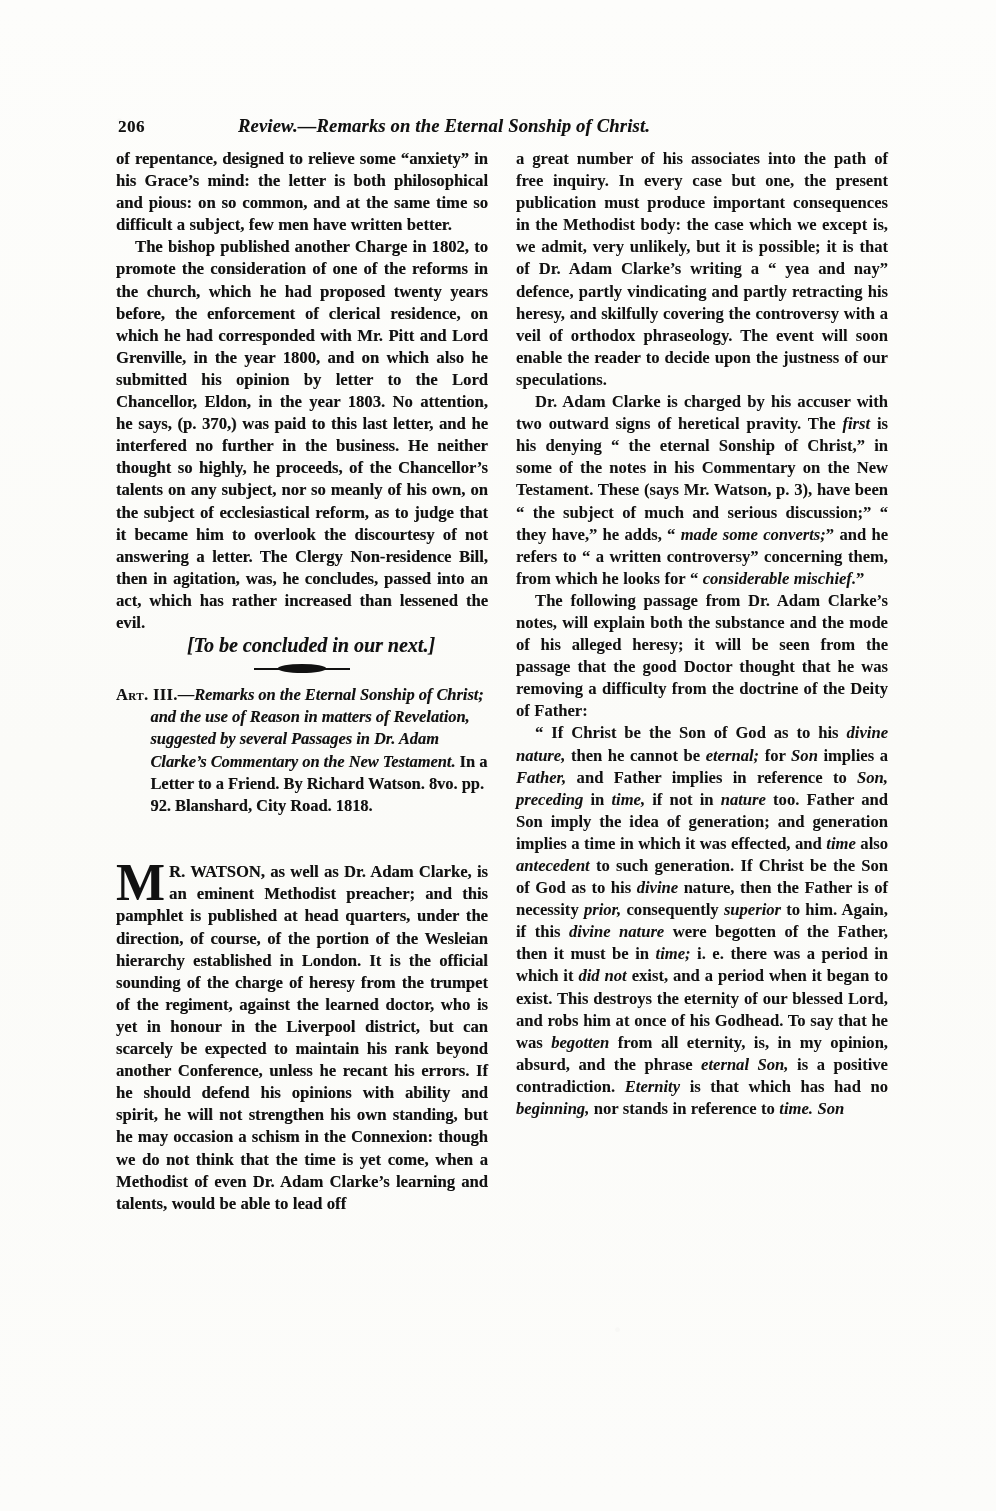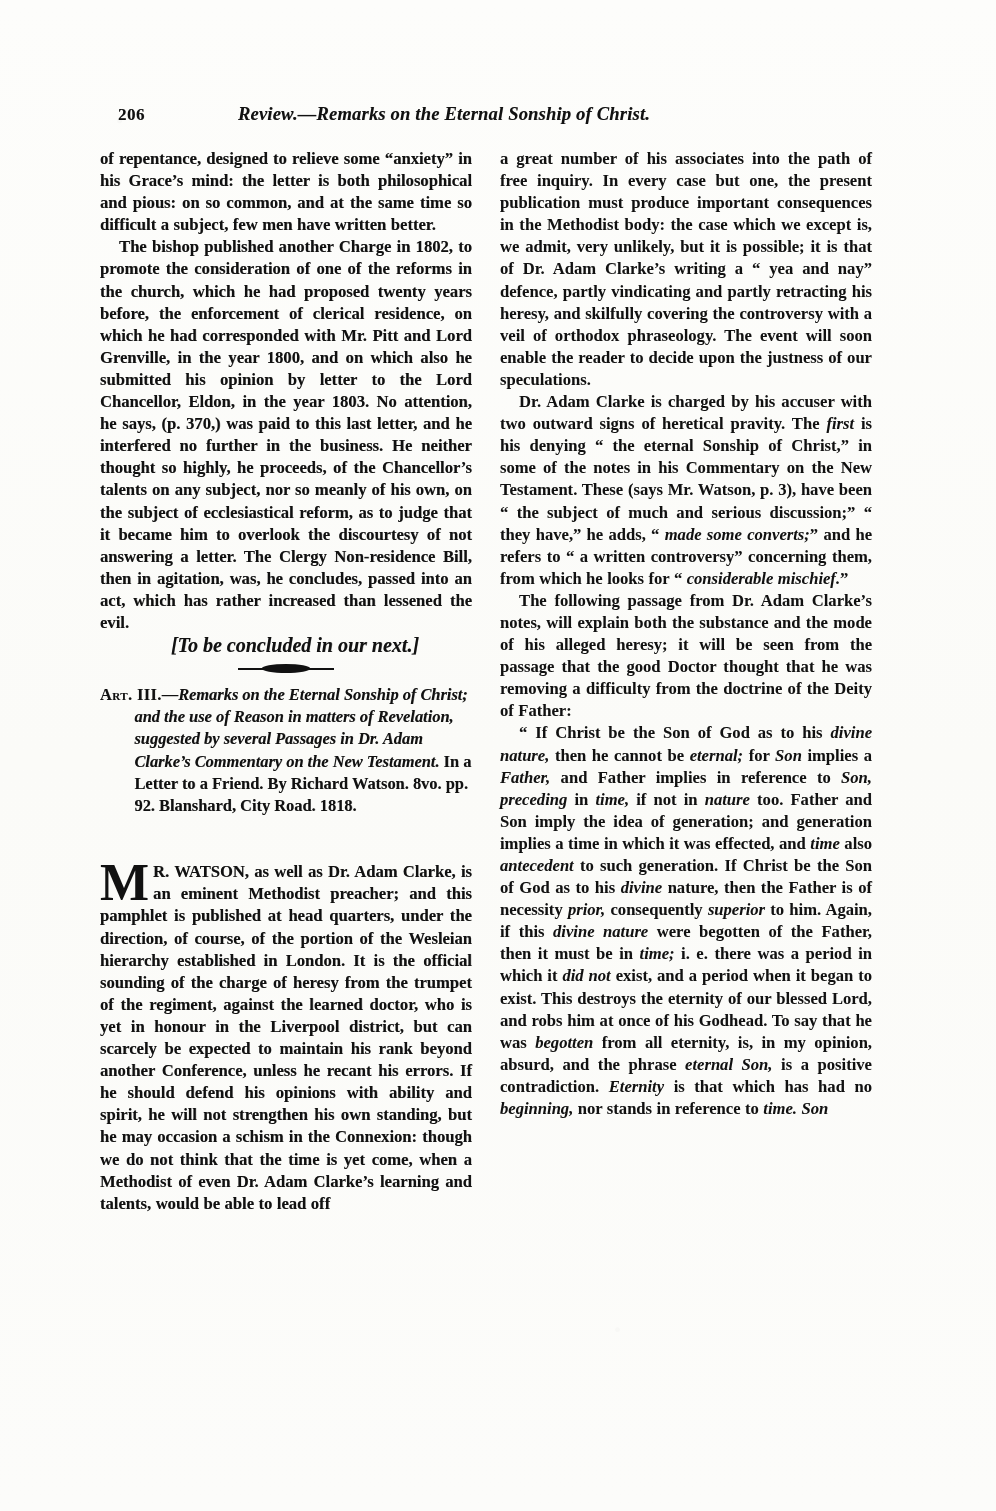--- a/index.html
+++ b/index.html
@@ -15,36 +15,36 @@
   .page {
     position:absolute; inset:0;
     background:
       radial-gradient(circle at 12% 8%, rgba(0,0,0,0.018) 0 2px, transparent 3px),
       radial-gradient(circle at 78% 22%, rgba(0,0,0,0.015) 0 2px, transparent 3px),
       radial-gradient(circle at 46% 62%, rgba(0,0,0,0.012) 0 2px, transparent 3px),
       radial-gradient(circle at 62% 88%, rgba(0,0,0,0.015) 0 2px, transparent 3px),
       linear-gradient(180deg,#fdfdfb 0%,#fbfbf8 50%,#fcfcfa 100%);
   }
   .runhead {
-    position:absolute; left:118px; top:104px; width:760px;
+    position:absolute; left:118px; top:116px; width:760px;
     height:26px;
     display:flex; align-items:baseline;
     font-weight:700;
   }
   .runhead .folio {
     font-size:17px; letter-spacing:0.5px;
     width:120px; flex:0 0 120px;
   }
   .runhead .rtitle {
     font-style:italic; font-size:18.5px; font-weight:700;
     letter-spacing:0.2px; white-space:nowrap;
   }
 
   .cols {
-    position:absolute; left:100px; top:148px;
+    position:absolute; left:116px; top:148px;
     width:772px; height:1300px;
     display:flex; gap:28px;justify-content:flex-end;
   }
   .col { width:372px; }
 
   p.body {
     margin:0;
     font-size:16.6px;
     line-height:22.1px;
     text-align:justify;

